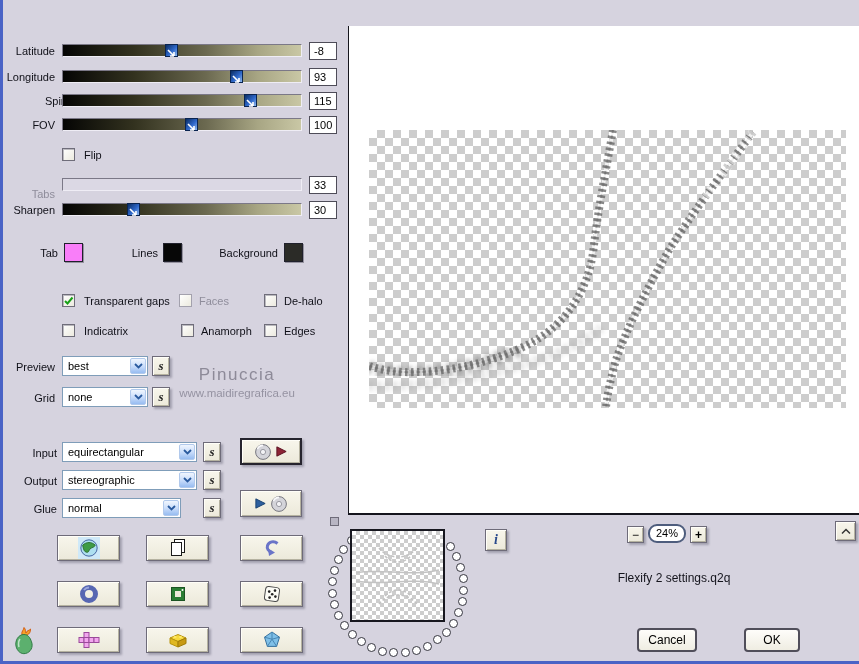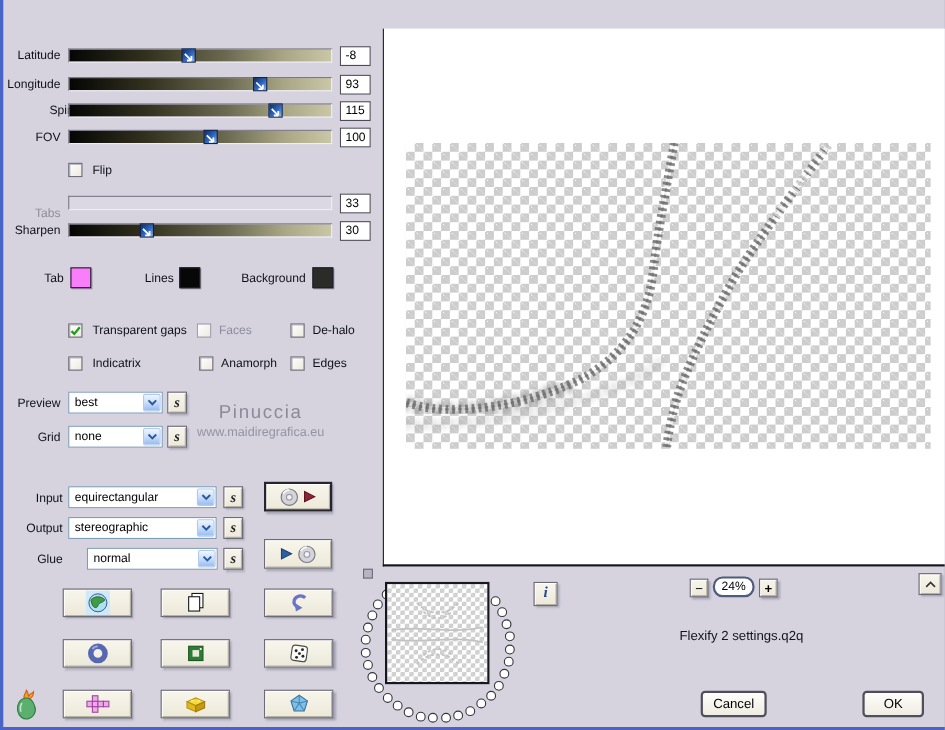--- a/index.html
+++ b/index.html
@@ -194,21 +194,21 @@
         <svg width="9" height="6">
           <path d="M1,1 L4.5,4.5 L8,1" stroke="#2a5a9e" stroke-width="1.8" fill="none"></path>
         </svg>
       </span>
   </div>
   <div class="xpbtn sbtn" style="left:203px;top:470px;">
       <span>s</span>
     </div>
 
   <div class="lbl" style="left:0;top:503px;width:57px;">Glue</div>
-  <div class="combo" style="left:79px;top:498px;width:119px;">
+  <div class="combo" style="left:62px;top:498px;width:119px;">
     <span>normal</span>
     <span class="arrowbtn">
         <svg width="9" height="6">
           <path d="M1,1 L4.5,4.5 L8,1" stroke="#2a5a9e" stroke-width="1.8" fill="none"></path>
         </svg>
       </span>
   </div>
   <div class="xpbtn sbtn" style="left:203px;top:498px;">
       <span>s</span>
     </div>
@@ -422,14 +422,14 @@
 
   <div class="xpbtn" style="left:835px;top:521px;width:21px;height:20px;">
     <svg width="10" height="7">
         <path d="M1,5.5 L5,1.5 L9,5.5" stroke="#333" stroke-width="1.5" fill="none"></path>
       </svg>
   </div>
 
   <div class="settings-name">Flexify 2 settings.q2q</div>
 
   <div class="dlgbtn" style="left:637px;top:628px;width:60px;">Cancel</div>
-  <div class="dlgbtn" style="left:784px;top:628px;width:56px;">OK</div>
+  <div class="dlgbtn" style="left:744px;top:628px;width:56px;">OK</div>
 </div>
 
 </body></html>

